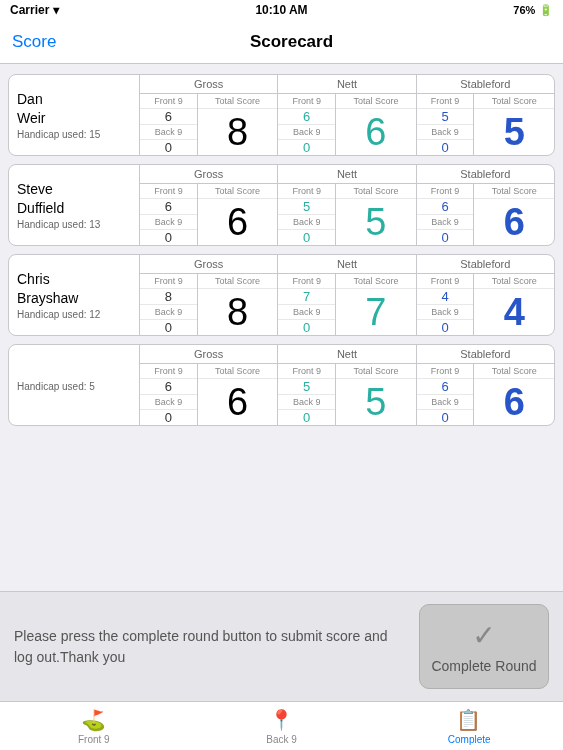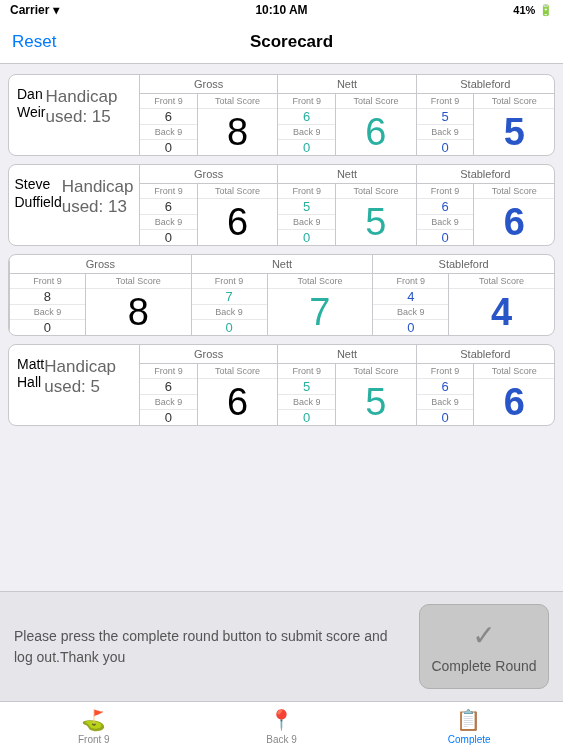--- a/index.html
+++ b/index.html
@@ -67,31 +67,31 @@
       border: 1px solid #c8c7cc;
       border-radius: 8px;
       display: flex;
       flex-direction: row;
       overflow: hidden;
     }
     .player-info {
       width: 130px;
       padding: 10px 8px;
       display: flex;
-      flex-direction: row;
+      flex-direction: column;
       justify-content: center;
     }
     .player-name {
       font-size: 14px;
       font-weight: 500;
       color: #000;
       line-height: 1.3;
     }
     .player-handicap {
-      font-size: 17px;
+      font-size: 10px;
       color: #666;
       margin-top: 2px;
     }
 
     .scores-section {
       flex: 1;
       display: flex;
       flex-direction: row;
     }
 
@@ -186,27 +186,27 @@
 </head>
 <body>
 
 <div class="status-bar">
   <div class="status-left">
     <span>Carrier</span>
     <span>▾</span>
   </div>
   <span class="status-center">10:10 AM</span>
   <div class="status-right">
-    <span>41%</span>
+    <span>76%</span>
     <span>🔋</span>
   </div>
 </div>
 
 <div class="nav-bar">
-  <span class="nav-reset">Reset</span>
+  <span class="nav-reset">Score</span>
   <span class="nav-title">Scorecard</span>
 </div>
 
 <div class="main-content" id="main-content" style="height: 527px;">
 
 <div class="player-card">
     <div class="player-info">
       <div class="player-name">Dan<br>Weir</div>
       <div class="player-handicap">Handicap used: 15</div>
     </div>
@@ -315,20 +315,24 @@
           </div>
           <div style="display:flex;flex-direction:column;flex:1.4;min-width:48px;">
             <div style="font-size:9px;color:#888;text-align:center;padding:2px 0;border-bottom:1px solid #e8e8e8;">Total Score</div>
             <div style="flex:1;display:flex;align-items:center;justify-content:center;font-size:38px;font-weight:600;color:#2855c8;">6</div>
           </div>
         </div>
       </div>
     </div>
   </div>
     <div class="player-card">
+    <div class="player-info">
+      <div class="player-name">Chris<br>Brayshaw</div>
+      <div class="player-handicap">Handicap used: 12</div>
+    </div>
     <div class="scores-section">
 
       <div class="score-group">
         <div class="score-group-header">Gross</div>
         <div style="display:flex;flex-direction:row;flex:1;">
 
           <div style="display:flex;flex-direction:column;flex:1;border-right:1px solid #c8c7cc;">
             <div style="font-size:9px;color:#888;text-align:center;padding:2px 0;border-bottom:1px solid #e8e8e8;">Front 9</div>
             <div style="flex:1;display:flex;align-items:center;justify-content:center;font-size:13px;color:#333;border-bottom:1px solid #e8e8e8;">8</div>
             <div style="font-size:9px;color:#888;text-align:center;padding:2px 0;border-bottom:1px solid #e8e8e8;">Back 9</div>
@@ -370,21 +374,20 @@
           <div style="display:flex;flex-direction:column;flex:1.4;min-width:48px;">
             <div style="font-size:9px;color:#888;text-align:center;padding:2px 0;border-bottom:1px solid #e8e8e8;">Total Score</div>
             <div style="flex:1;display:flex;align-items:center;justify-content:center;font-size:38px;font-weight:600;color:#2855c8;">4</div>
           </div>
         </div>
       </div>
     </div>
   </div>
     <div class="player-card">
     <div class="player-info">
-      <div class="player-name">Matt<br>Hall</div>
       <div class="player-handicap">Handicap used: 5</div>
     </div>
     <div class="scores-section">
 
       <div class="score-group">
         <div class="score-group-header">Gross</div>
         <div style="display:flex;flex-direction:row;flex:1;">
 
           <div style="display:flex;flex-direction:column;flex:1;border-right:1px solid #c8c7cc;">
             <div style="font-size:9px;color:#888;text-align:center;padding:2px 0;border-bottom:1px solid #e8e8e8;">Front 9</div>

